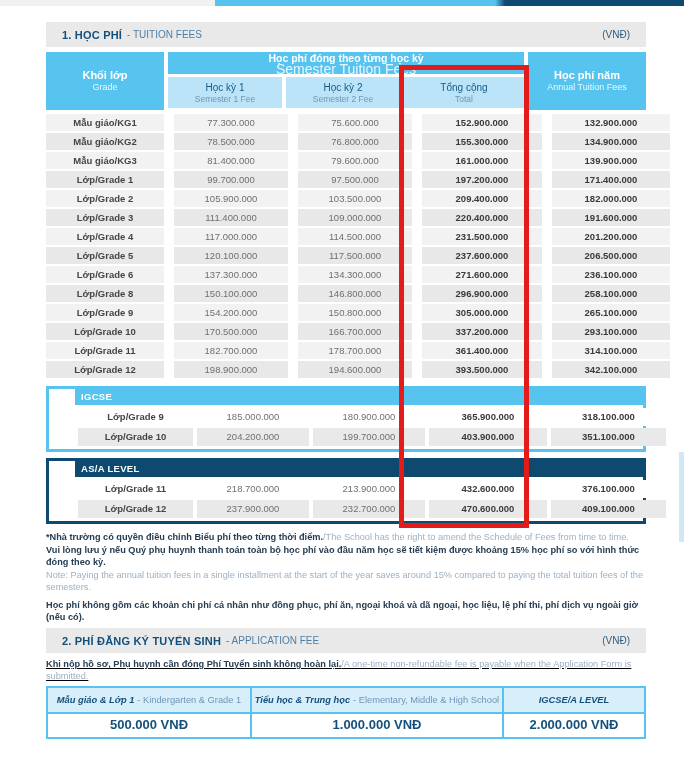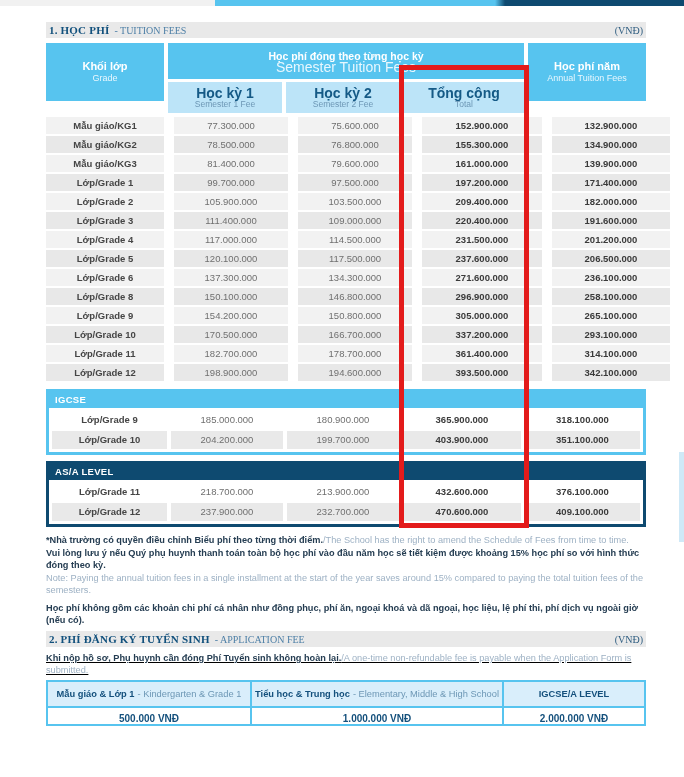--- a/index.html
+++ b/index.html
@@ -9,50 +9,50 @@
     font-family:"Liberation Sans", sans-serif;
     -webkit-font-smoothing:antialiased;
   }
   .topstrip{
     height:6px;width:684px;
     background:linear-gradient(to right,#f1f1f1 0,#f1f1f1 215px,#57c4ef 215px,#57c4ef 495px,#0e4a70 505px,#0e4a70 100%);
   }
   .content{padding:8px 38px 0 46px;}
   
   .secbar{
-    height:16px;background:#e9e9e9;display:flex;align-items:center;
-    padding:0 3px;box-sizing:border-box;margin-top:0;font-family:Liberation Serif, serif;
+    height:25px;background:#e9e9e9;display:flex;align-items:center;
+    padding:0 16px;box-sizing:border-box;margin-top:0;
   }
   .secbar .vi{font-weight:bold;font-size:11px;color:#11507c;letter-spacing:.2px;}
   .secbar .en{font-size:10px;color:#4d7fa6;margin-left:5px;}
   .secbar .cur{margin-left:auto;font-size:10px;color:#2f5d80;}
   
   .thead{display:grid;grid-template-columns:118px 356px 118px;column-gap:4px;margin-top:5px;}
   .hcell{background:#57c4ef;color:#fff;display:flex;flex-direction:column;justify-content:center;align-items:center;text-align:center;}
   .hcell .vi{font-weight:bold;font-size:11px;line-height:13px;}
   .hcell .en{font-size:9px;line-height:11px;color:#e8f7fe;}
   .h-full{height:58px;}
-  .h-group{height:36px;}
+  .h-group{height:22px;}
   .h-group .vi{font-size:10.5px;line-height:12px;}
   .h-group .en{font-size:14px;line-height:10px;}
   .subrow{display:grid;grid-template-columns:114px 114px 120px;column-gap:4px;margin-top:3px;}
   .subcell{background:#bce4f8;height:31px;display:flex;flex-direction:column;justify-content:center;align-items:center;text-align:center;}
-  .subcell .vi{font-weight:bold;font-size:14px;line-height:12px;color:#155a86;}
+  .subcell .vi{font-weight:normal;font-size:10px;line-height:12px;color:#155a86;}
   .subcell .en{font-size:8.5px;line-height:10px;color:#6d97b5;}
   
   .tbody{margin-top:4px;}
   .trow{display:grid;grid-template-columns:118px 114px 114px 120px 118px;column-gap:10px;margin-bottom:2px;}
   .trow .c{height:17px;line-height:17px;text-align:center;font-size:9.5px;}
   .trow:nth-child(odd) .c{background:#f2f2f2;}
   .trow:nth-child(even) .c{background:#e8e8e8;}
   .cg{font-weight:bold;color:#454545;}
   .cs{color:#6f6f6f;}
   .ct,.ca{font-weight:bold;color:#3a3a3a;}
   
-  .block{margin-top:8px;border:3px solid #57c4ef;}
+  .block{margin-top:8px;border:3px solid #57c4ef;padding-left:26px;}
   .block.navy{border-color:#0e4a70;margin-top:6px;}
   .banner{height:16px;line-height:16px;padding-left:6px;background:#57c4ef;color:#fff;font-weight:bold;font-size:9.5px;letter-spacing:.3px;}
   .block.navy .banner{background:#0e4a70;}
   .brows{padding:3px;}
   .srow{display:grid;grid-template-columns:115px 112px 112px 118px 115px;column-gap:4px;margin-bottom:2px;}
   .srow:last-child{margin-bottom:0;}
   .srow .c{height:18px;line-height:18px;text-align:center;font-size:9.5px;background:#ffffff;}
   .srow:nth-child(even) .c{background:#e9e9e9;}
   
   .footnotes{margin-top:7px;}
@@ -62,23 +62,23 @@
   .fn.gap{margin-top:6px;}
   
   .noteline{margin:5px 0 4px 0;font-size:9.2px;line-height:12px;text-decoration:underline;}
   .noteline .vi{font-weight:bold;color:#253d52;}
   .noteline .en{color:#9db1c4;}
   .apptable{
     width:600px;box-sizing:border-box;border:2px solid #57c4ef;background:#57c4ef;
     display:grid;grid-template-columns:202px 250px 140px;gap:2px;
   }
   .apph{background:#d9eefb;height:24px;display:flex;align-items:center;justify-content:center;text-align:center;font-size:9.3px;}
-  .apph .b{font-weight:bold;color:#14507c;}
+  .apph .b{font-weight:bold;color:#14507c;font-style:italic;}
   .apph .l{color:#6d97b5;margin-left:3px;}
-  .appv{background:#ffffff;height:16px;line-height:22px;text-align:center;font-weight:bold;font-size:10px;color:#14507c;}
+  .appv{background:#ffffff;height:23px;line-height:22px;text-align:center;font-weight:bold;font-size:13px;color:#14507c;}
   
   .red-overlay{
     position:absolute;left:399px;top:65px;width:130px;height:463px;
     border:5px solid #e31b1b;box-sizing:border-box;z-index:5;pointer-events:none;
   }
   .edgestrip{position:absolute;right:0;top:452px;width:5px;height:90px;background:#cfe9f7;}
   .mt8{margin-top:8px;}
 </style>
 </head>
 <body>

